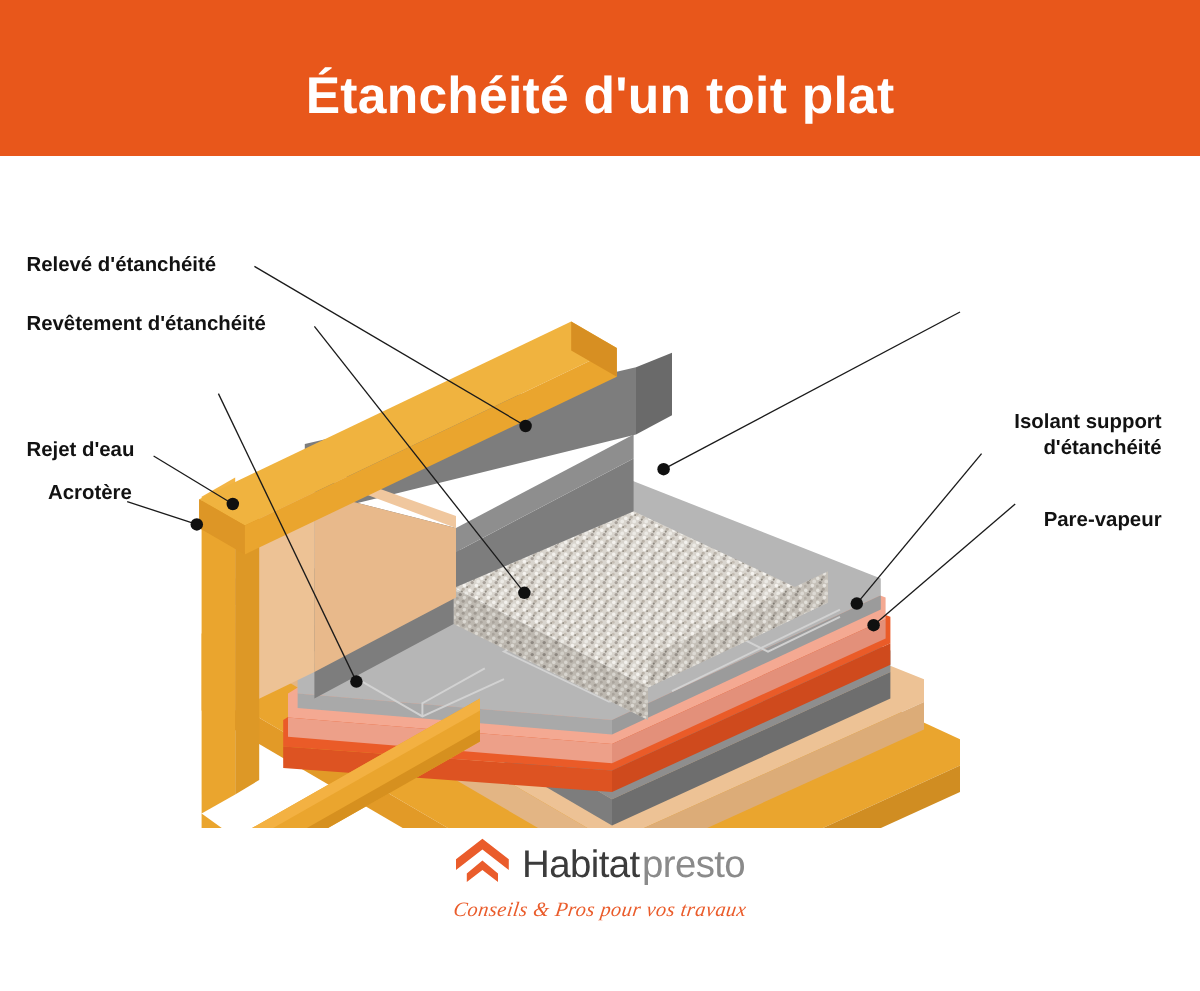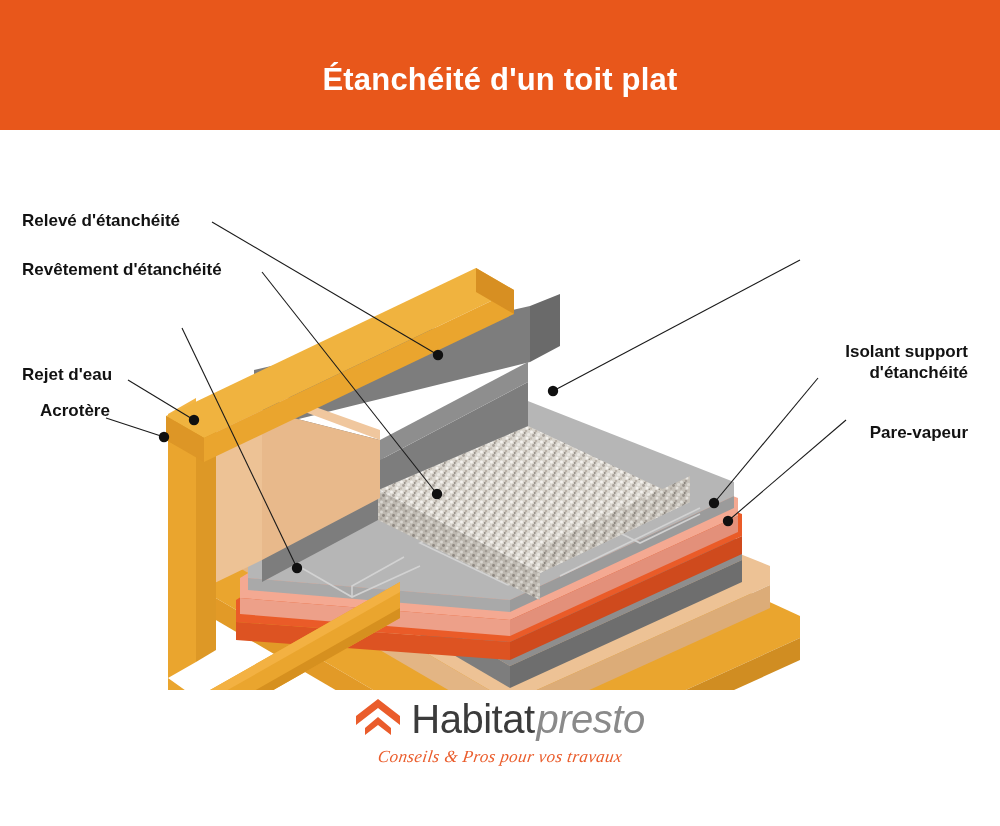--- a/index.html
+++ b/index.html
@@ -11,21 +11,21 @@
   #page{position:relative;width:1000px;height:826px;background:#fff;}
 
   
   .header{
     position:absolute;left:0;top:0;width:1000px;height:130px;
     background:#e8571b;
   }
   .header-title{
     position:absolute;left:0;top:0;width:1000px;height:160px;
     display:flex;align-items:center;justify-content:center;
-    color:#ffffff;font-size:31px;font-weight:bold;letter-spacing:0.2px;
+    color:#ffffff;font-size:43px;font-weight:bold;letter-spacing:0.2px;
     font-family:"Liberation Sans","DejaVu Sans",sans-serif;
   }
 
   
   .stage{position:absolute;left:0;top:130px;width:1000px;height:560px;}
   .stage svg{display:block;}
 
   
   .lbl{
     position:absolute;color:#121212;font-size:17px;font-weight:600;
@@ -33,21 +33,21 @@
     font-family:"Liberation Sans","DejaVu Sans",sans-serif;
   }
   .lbl.right{text-align:right;}
 
   
   .logo-wrap{
     position:absolute;left:0;top:695px;width:1000px;height:110px;
     display:flex;flex-direction:column;align-items:center;
   }
   .logo-row{display:flex;align-items:center;gap:10px;}
-  .logo-text{font-size:40px;letter-spacing:-0.5px;line-height:44px;
+  .logo-text{font-size:32px;letter-spacing:-0.5px;line-height:44px;
     font-family:"Liberation Sans","DejaVu Sans",sans-serif;}
   .logo-habitat{color:#3b3b3b;font-weight:500;}
   .logo-presto{color:#8a8a8a;font-weight:400;}
   .logo-tag{
     margin-top:4px;color:#ea5c2b;font-size:17px;
     font-style:italic;font-family:"Liberation Serif","DejaVu Serif",serif;
     letter-spacing:0.4px;transform:skewX(-8deg);
   }
 </style>
 </head>
@@ -230,18 +230,18 @@
 
   <div class="logo-wrap">
     <div class="logo-row">
       <span>
         <svg width="46" height="44" viewBox="0 0 46 44" xmlns="http://www.w3.org/2000/svg">
           <polygon points="23,4 45,21 45,30 23,13 1,30 1,21" fill="#ea5c2b"></polygon>
           <polygon points="23,22 36,33 36,40 23,30 10,40 10,33" fill="#ea5c2b"></polygon>
         </svg>
       </span>
       <span class="logo-text logo-habitat">Habitat</span>
-      <span class="logo-text logo-presto" style="margin-left:-8px;font-style:italic;">presto</span>
+      <span class="logo-text logo-presto" style="margin-left:-8px;">presto</span>
     </div>
     <div class="logo-tag">Conseils &amp; Pros pour vos travaux</div>
   </div>
 
 </div>
 
 </body></html>

